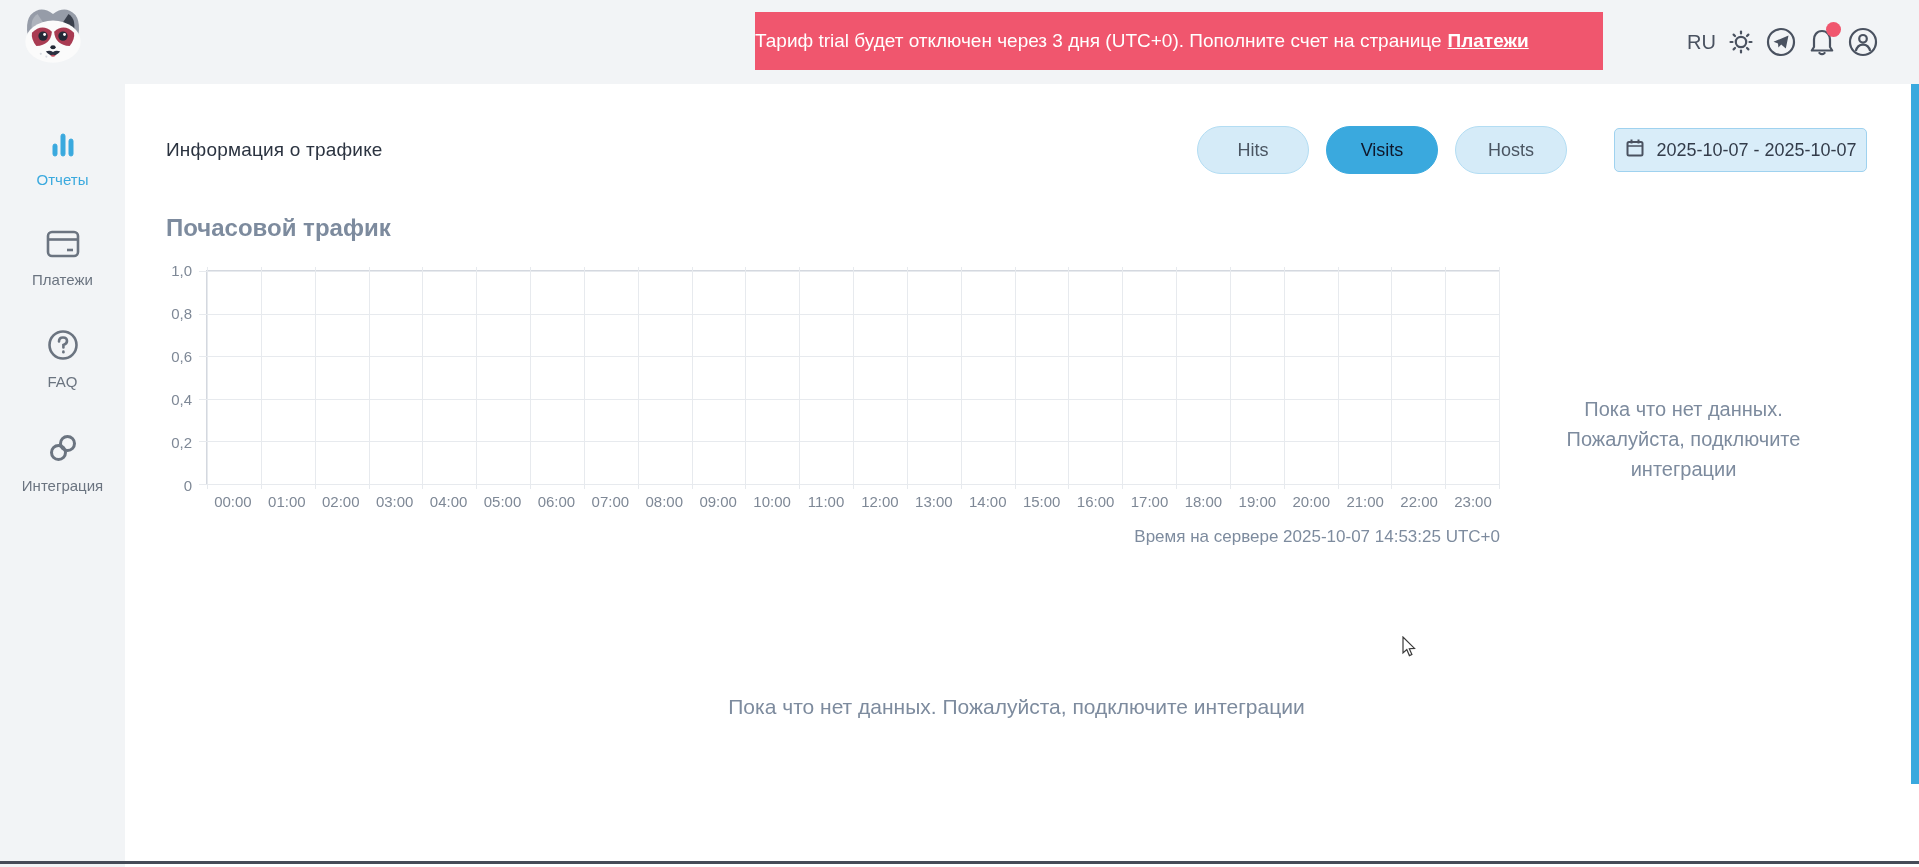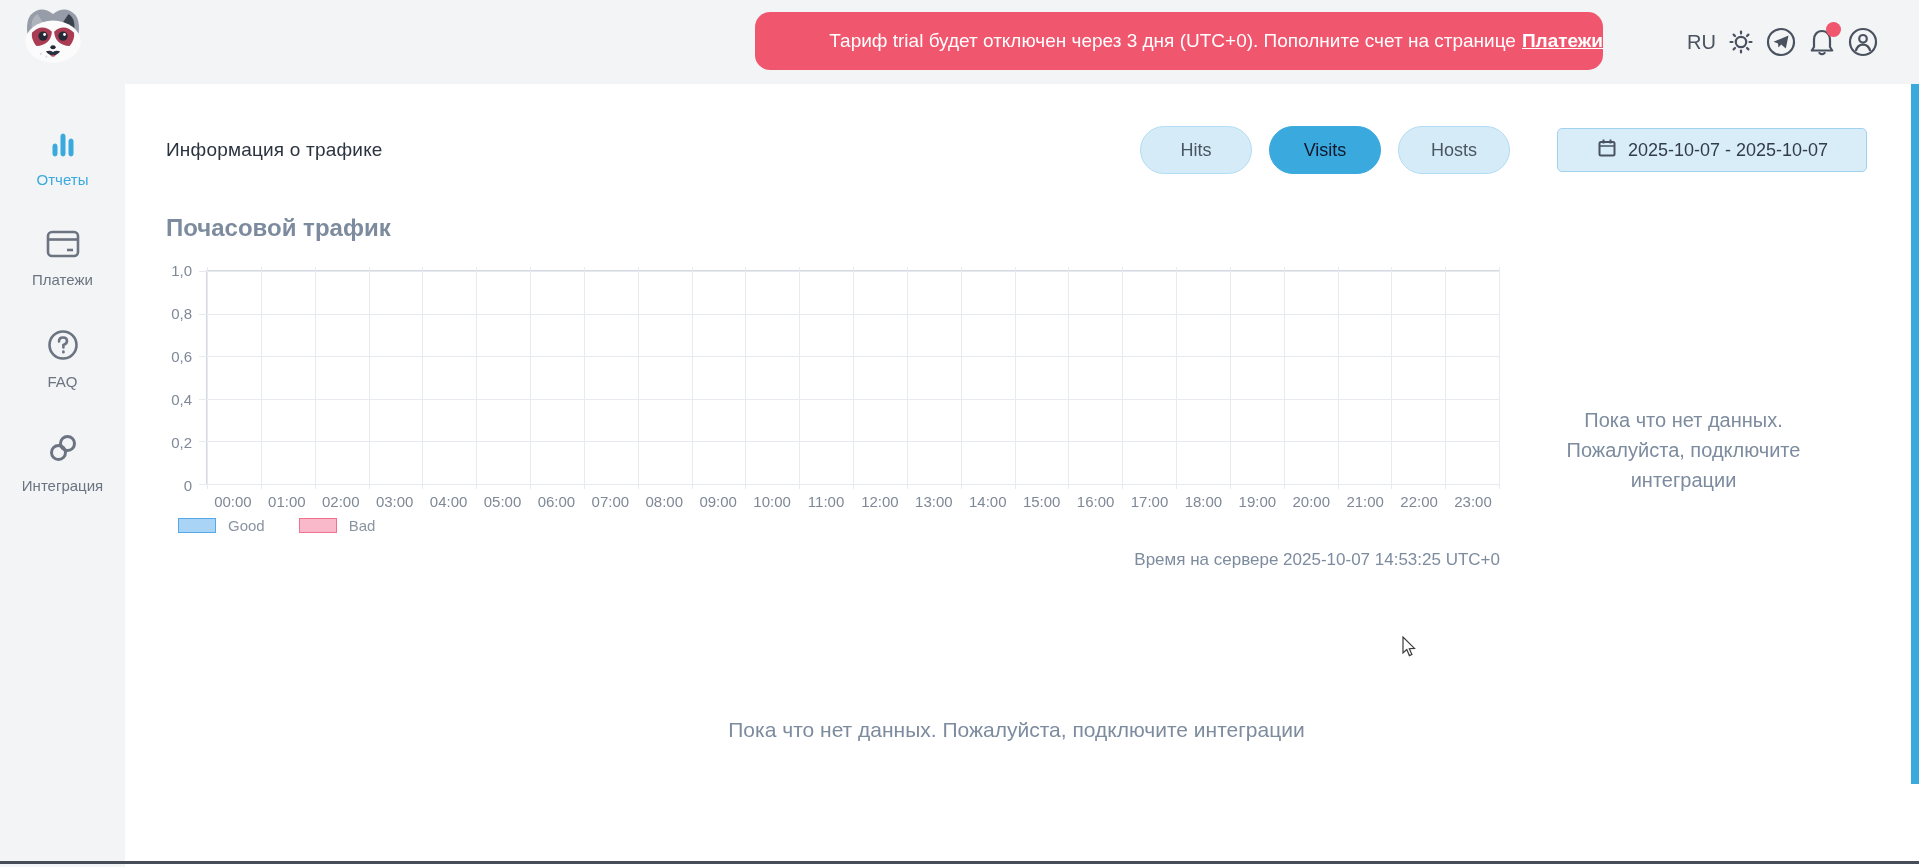--- a/index.html
+++ b/index.html
@@ -3,21 +3,21 @@
 <meta charset="utf-8">
 <style>
   * { margin:0; padding:0; box-sizing:border-box; }
   html,body { width:1919px; height:867px; overflow:hidden; }
   body { font-family:"Liberation Sans", sans-serif; background:#ffffff; position:relative; color:#2b3340; }
 
   
   header { position:absolute; left:0; top:0; width:1919px; height:84px; background:#f2f4f6; z-index:5; }
   .logo { position:absolute; left:22px; top:6px; width:62px; height:58px; cursor:pointer; }
   .banner { position:absolute; left:755px; top:12px; width:848px; height:58px; background:#f0566e;
-            border-radius:15px; display:flex; align-items:center; justify-content:flex-end;
+            border-radius:0; display:flex; align-items:center; justify-content:flex-start;
             color:#ffffff; font-size:19px; white-space:nowrap; }
   .banner a { color:#ffffff; font-weight:bold; text-decoration:underline; margin-left:6px; cursor:pointer; }
   .header-actions { position:absolute; right:41px; top:0; height:84px; display:flex; align-items:center; gap:10px; }
   .lang { font-size:20px; color:#4a5260; cursor:pointer; }
   .hicon { display:inline-flex; align-items:center; justify-content:center; cursor:pointer; position:relative; }
   .bell .dot { position:absolute; right:-3px; top:-4px; width:15px; height:15px; border-radius:50%; background:#f0566e; }
 
   
   aside { position:absolute; left:0; top:84px; width:125px; height:783px; background:#f2f4f6; }
   .side-item { width:100%; margin-top:40px; display:flex; flex-direction:column; align-items:center; gap:7px;
@@ -31,21 +31,21 @@
 
   
   main { position:absolute; left:125px; top:84px; width:1786px; height:783px; background:#ffffff;
          padding:42px 44px 0 41px; }
   .title-row { display:flex; align-items:center; }
   h1 { font-size:19px; font-weight:normal; color:#2b3340; letter-spacing:0.2px; }
   .controls { margin-left:auto; display:flex; align-items:center; gap:17px; }
   .pill { width:112px; height:48px; border-radius:24px; background:#d5ebf8; border:1px solid #b3ddf3;
           color:#4a5562; font-size:18px; font-family:"Liberation Sans", sans-serif; cursor:pointer; }
   .pill.active { background:#3aa9de; border-color:#3aa9de; color:#0f172a; }
-  .datebox { margin-left:30px; width:310px; height:44px; background:#d9edf9; border:1px solid #9fd2ef;
+  .datebox { margin-left:30px; width:253px; height:44px; background:#d9edf9; border:1px solid #9fd2ef;
              border-radius:5px; display:flex; align-items:center; justify-content:center; gap:10px;
              font-size:18px; color:#333c4a; cursor:pointer; }
 
   h2 { margin-top:40px; font-size:24px; font-weight:bold; color:#7d8b9e; }
 
   .chart-row { display:flex; margin-top:28px; }
   .chart-block { width:1334px; }
   .chart-area { display:flex; }
   .y-axis { width:40px; position:relative; height:215px; }
   .ytick { position:absolute; right:14px; transform:translateY(-50%); font-size:15px; color:#7e8896; }
@@ -267,26 +267,20 @@
           <div class="xtick" style="left: 64.5833%;">15:00</div>
           <div class="xtick" style="left: 68.75%;">16:00</div>
           <div class="xtick" style="left: 72.9167%;">17:00</div>
           <div class="xtick" style="left: 77.0833%;">18:00</div>
           <div class="xtick" style="left: 81.25%;">19:00</div>
           <div class="xtick" style="left: 85.4167%;">20:00</div>
           <div class="xtick" style="left: 89.5833%;">21:00</div>
           <div class="xtick" style="left: 93.75%;">22:00</div>
           <div class="xtick" style="left: 97.9167%;">23:00</div>
         </div>
-      <div class="legend">
-        <span class="swatch" style="background: rgb(169, 212, 245); border-color: rgb(86, 169, 232);"></span>
-        <span class="legend-label">Good</span>
-        <span class="swatch" style="background: rgb(249, 185, 202); border-color: rgb(242, 113, 143);"></span>
-        <span class="legend-label">Bad</span>
-      </div>
       <div class="server-time">Время на сервере 2025-10-07 14:53:25 UTC+0</div>
     </div>
     <div class="side-msg">
       <div>Пока что нет данных. Пожалуйста, подключите интеграции</div>
     </div>
   </div>
 
   <div class="bottom-msg">Пока что нет данных. Пожалуйста, подключите интеграции</div>
 </main>
 

